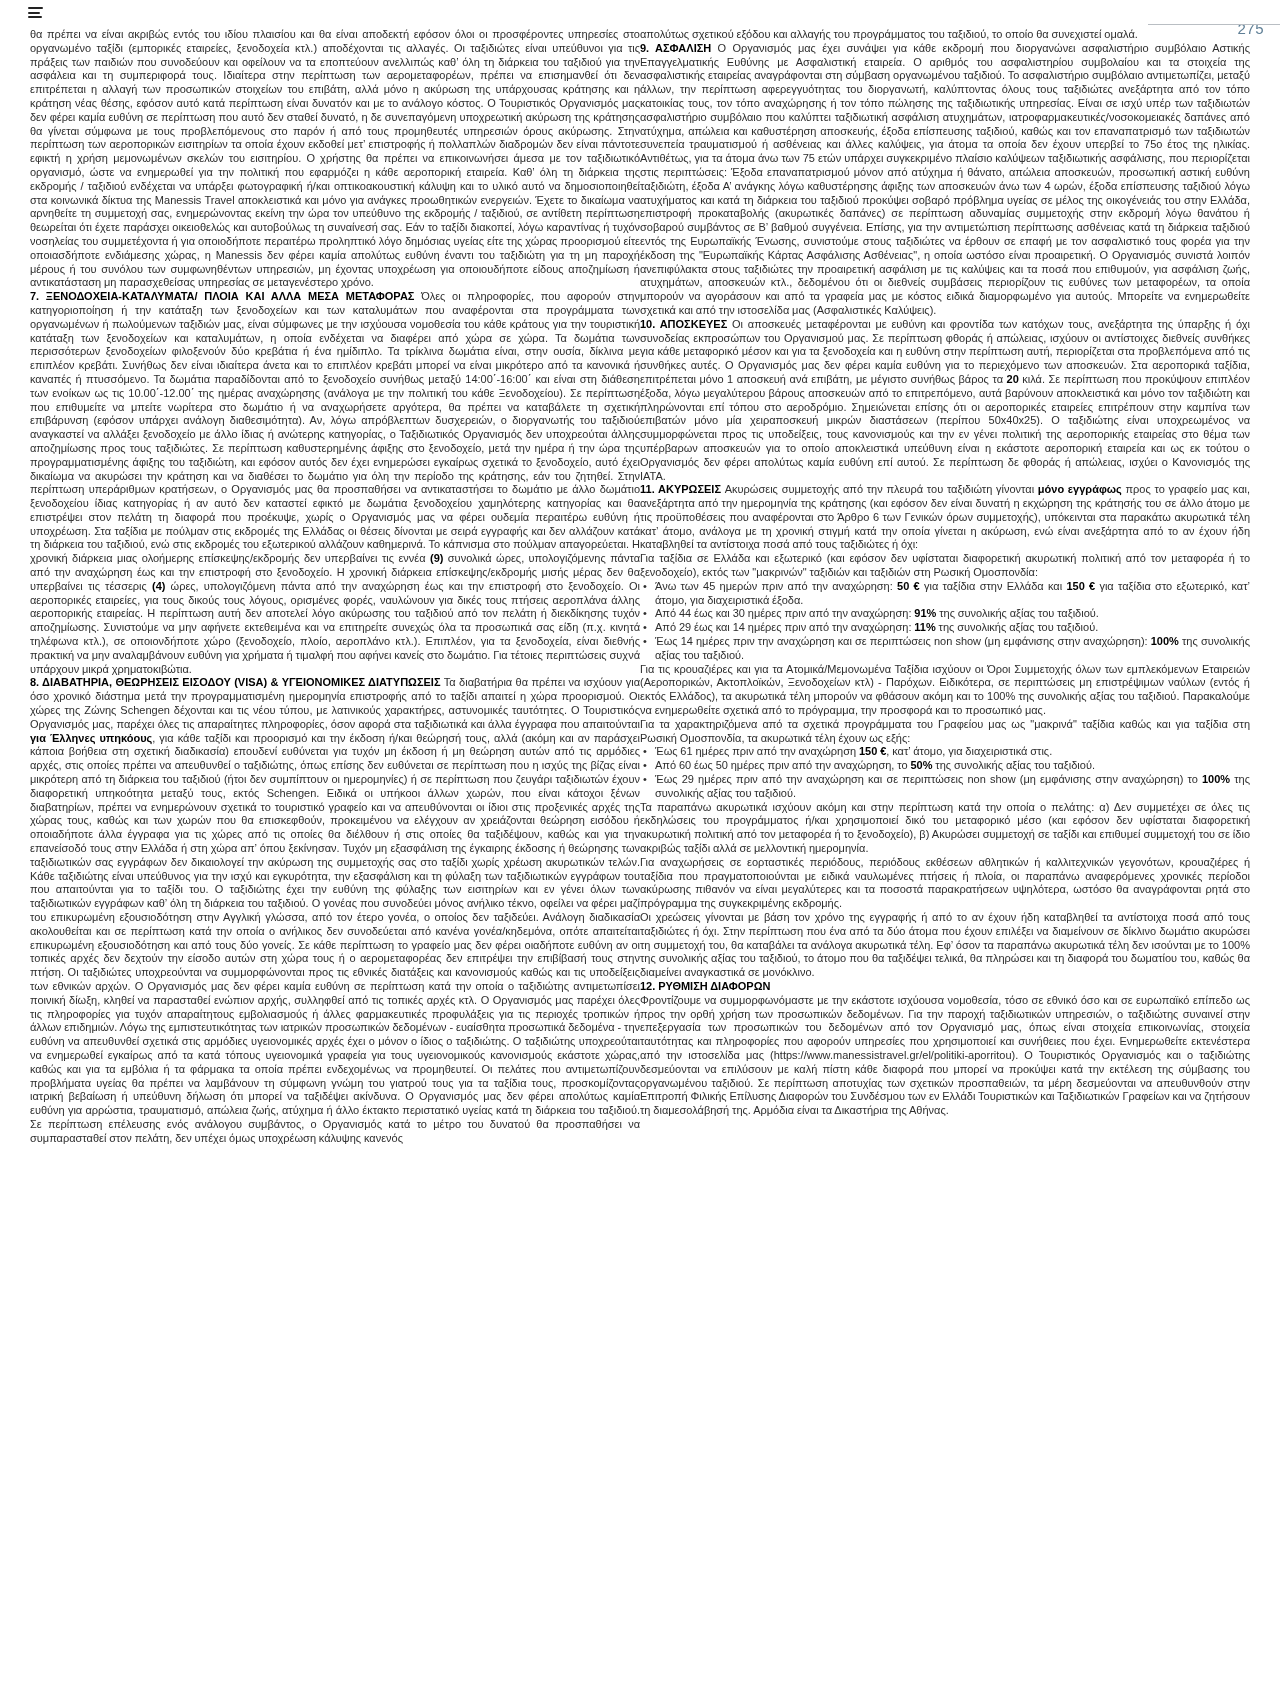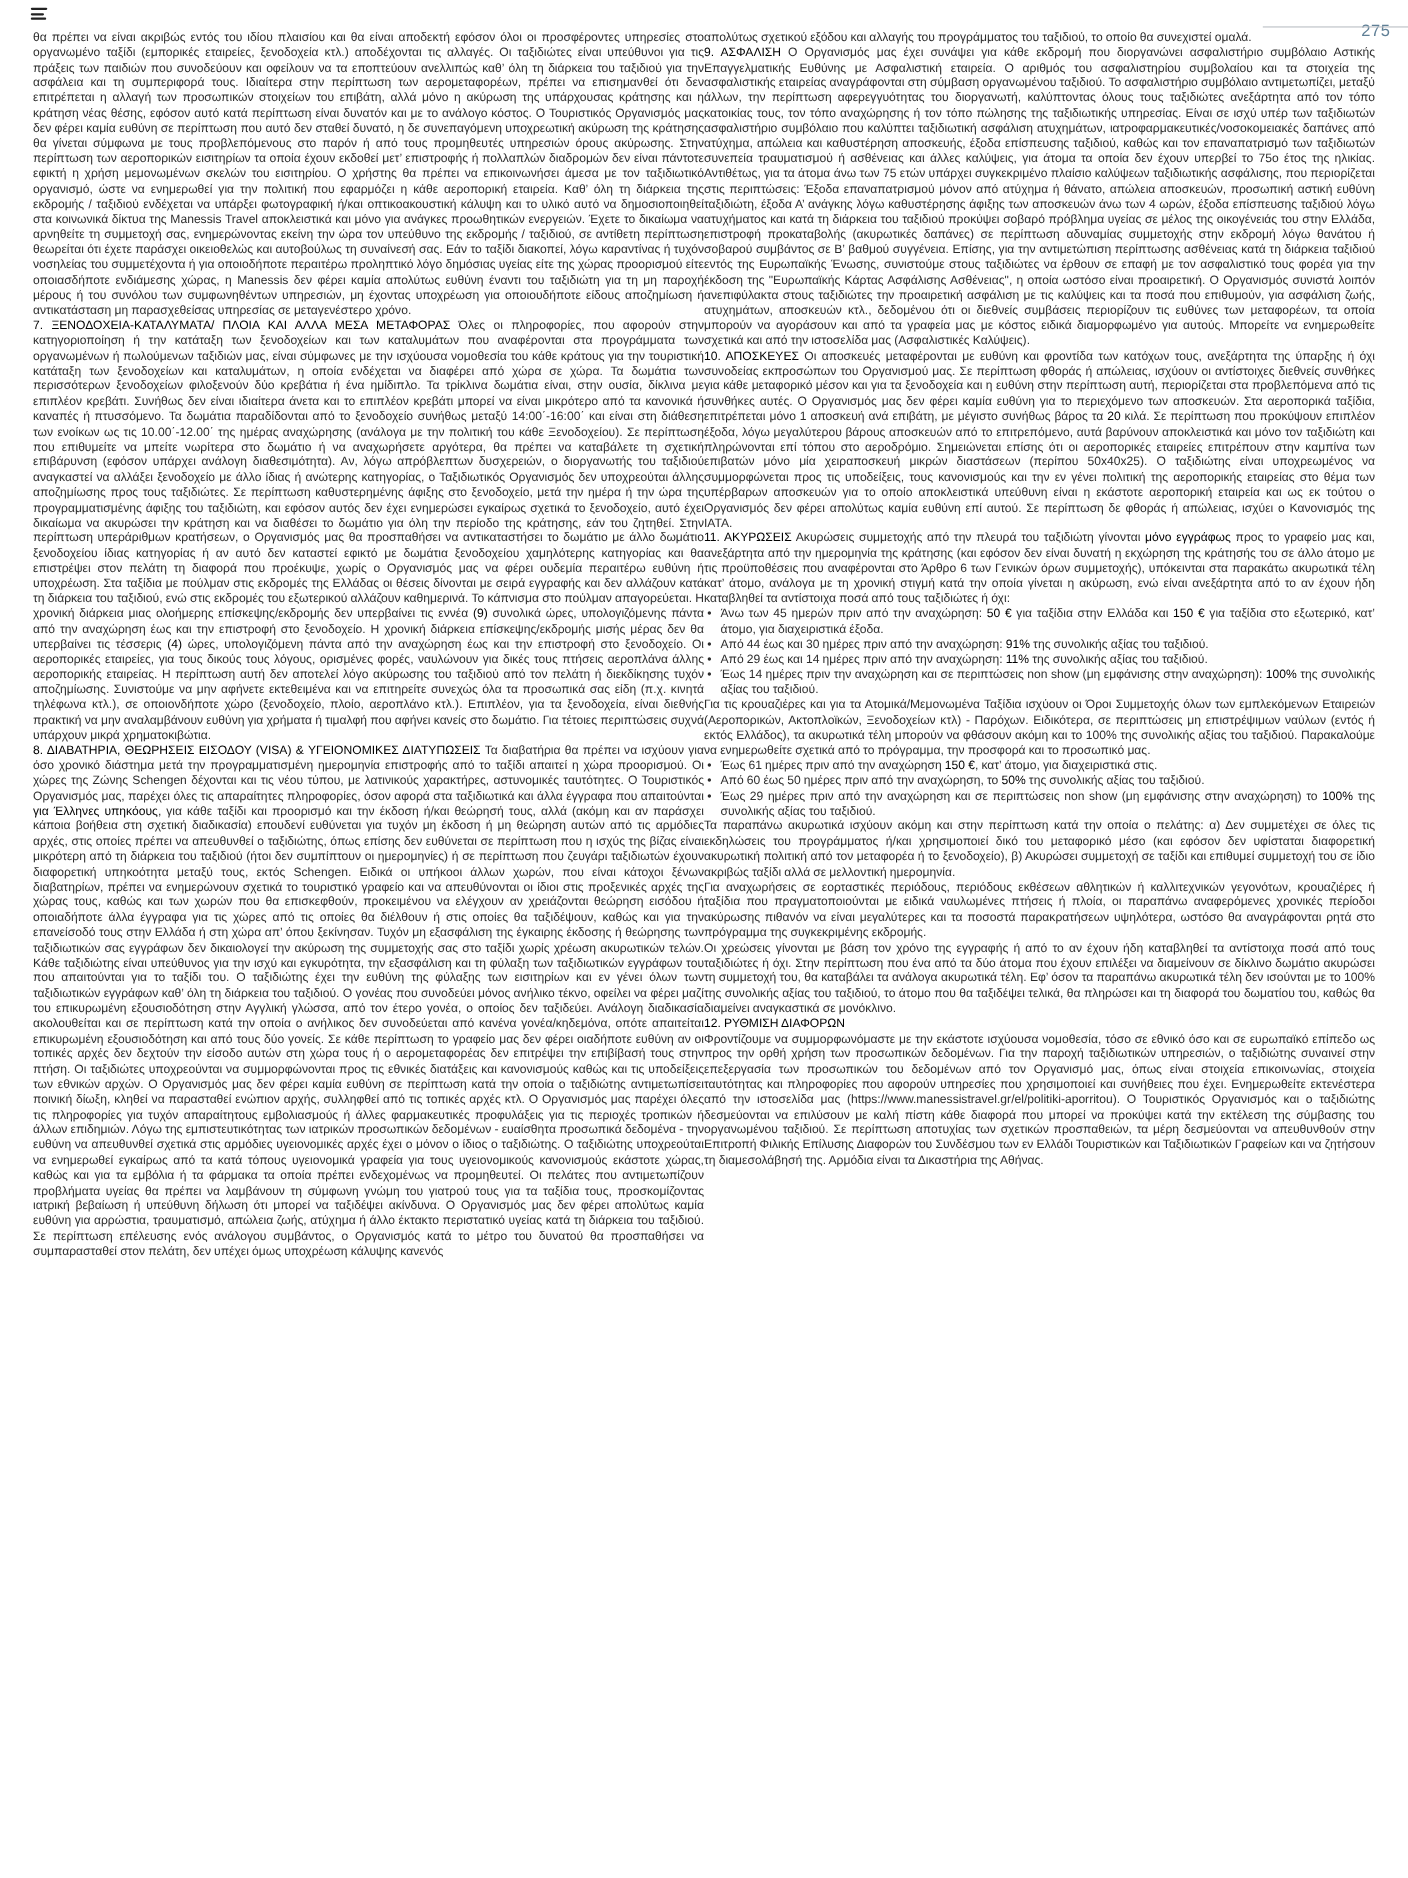--- a/index.html
+++ b/index.html
@@ -35,21 +35,21 @@
   .col {
     flex: 1; min-width: 0;
     font-size: 11px; line-height: 13.8px;
     text-align: justify;
     color: #2d2d2d;
     word-spacing: -0.2px;
   }
   .para { margin: 0; }
   .bullet { position: relative; padding-left: 15px; }
   .bullet .marker { position: absolute; left: 3px; top: 0; }
-  .b { font-weight: 400; color: #000; }
+  .b { font-weight: 700; color: #000; }
 </style>
 </head>
 <body>
 
 <div class="page">
   <div class="menu-icon">
       <i></i>
       <i></i>
       <i></i>
     </div>
@@ -59,25 +59,27 @@
     <div class="col">
         <p class="para"><span class="r">θα πρέπει να είναι ακριβώς εντός του ιδίου πλαισίου και θα είναι αποδεκτή εφόσον όλοι οι προσφέροντες υπηρεσίες στο οργανωμένο ταξίδι (εμπορικές εταιρείες, ξενοδοχεία κτλ.) αποδέχονται τις αλλαγές. Οι ταξιδιώτες είναι υπεύθυνοι για τις πράξεις των παιδιών που συνοδεύουν και οφείλουν να τα εποπτεύουν ανελλιπώς καθ’ όλη τη διάρκεια του ταξιδιού για την ασφάλεια και τη συμπεριφορά τους. Ιδιαίτερα στην περίπτωση των αερομεταφορέων, πρέπει να επισημανθεί ότι δεν επιτρέπεται η αλλαγή των προσωπικών στοιχείων του επιβάτη, αλλά μόνο η ακύρωση της υπάρχουσας κράτησης και η κράτηση νέας θέσης, εφόσον αυτό κατά περίπτωση είναι δυνατόν και με το ανάλογο κόστος. Ο Τουριστικός Οργανισμός μας δεν φέρει καμία ευθύνη σε περίπτωση που αυτό δεν σταθεί δυνατό, η δε συνεπαγόμενη υποχρεωτική ακύρωση της κράτησης θα γίνεται σύμφωνα με τους προβλεπόμενους στο παρόν ή από τους προμηθευτές υπηρεσιών όρους ακύρωσης. Στην περίπτωση των αεροπορικών εισιτηρίων τα οποία έχουν εκδοθεί μετ’ επιστροφής ή πολλαπλών διαδρομών δεν είναι πάντοτε εφικτή η χρήση μεμονωμένων σκελών του εισιτηρίου. Ο χρήστης θα πρέπει να επικοινωνήσει άμεσα με τον ταξιδιωτικό οργανισμό, ώστε να ενημερωθεί για την πολιτική που εφαρμόζει η κάθε αεροπορική εταιρεία. Καθ’ όλη τη διάρκεια της εκδρομής / ταξιδιού ενδέχεται να υπάρξει φωτογραφική ή/και οπτικοακουστική κάλυψη και το υλικό αυτό να δημοσιοποιηθεί στα κοινωνικά δίκτυα της Manessis Travel αποκλειστικά και μόνο για ανάγκες προωθητικών ενεργειών. Έχετε το δικαίωμα να αρνηθείτε τη συμμετοχή σας, ενημερώνοντας εκείνη την ώρα τον υπεύθυνο της εκδρομής / ταξιδιού, σε αντίθετη περίπτωση θεωρείται ότι έχετε παράσχει οικειοθελώς και αυτοβούλως τη συναίνεσή σας. Εάν το ταξίδι διακοπεί, λόγω καραντίνας ή τυχόν νοσηλείας του συμμετέχοντα ή για οποιοδήποτε περαιτέρω προληπτικό λόγο δημόσιας υγείας είτε της χώρας προορισμού είτε οποιασδήποτε ενδιάμεσης χώρας, η Manessis δεν φέρει καμία απολύτως ευθύνη έναντι του ταξιδιώτη για τη μη παροχή μέρους ή του συνόλου των συμφωνηθέντων υπηρεσιών, μη έχοντας υποχρέωση για οποιουδήποτε είδους αποζημίωση ή αντικατάσταση μη παρασχεθείσας υπηρεσίας σε μεταγενέστερο χρόνο.</span></p>
         <p class="para"><span class="b">7. ΞΕΝΟΔΟΧΕΙΑ-ΚΑΤΑΛΥΜΑΤΑ/ ΠΛΟΙΑ ΚΑΙ ΑΛΛΑ ΜΕΣΑ ΜΕΤΑΦΟΡΑΣ </span><span class="r">Όλες οι πληροφορίες, που αφορούν στην κατηγοριοποίηση ή την κατάταξη των ξενοδοχείων και των καταλυμάτων που αναφέρονται στα προγράμματα των οργανωμένων ή πωλούμενων ταξιδιών μας, είναι σύμφωνες με την ισχύουσα νομοθεσία του κάθε κράτους για την τουριστική κατάταξη των ξενοδοχείων και καταλυμάτων, η οποία ενδέχεται να διαφέρει από χώρα σε χώρα. Τα δωμάτια των περισσότερων ξενοδοχείων φιλοξενούν δύο κρεβάτια ή ένα ημίδιπλο. Τα τρίκλινα δωμάτια είναι, στην ουσία, δίκλινα με επιπλέον κρεβάτι. Συνήθως δεν είναι ιδιαίτερα άνετα και το επιπλέον κρεβάτι μπορεί να είναι μικρότερο από τα κανονικά ή καναπές ή πτυσσόμενο. Τα δωμάτια παραδίδονται από το ξενοδοχείο συνήθως μεταξύ 14:00΄-16:00΄ και είναι στη διάθεση των ενοίκων ως τις 10.00΄-12.00΄ της ημέρας αναχώρησης (ανάλογα με την πολιτική του κάθε Ξενοδοχείου). Σε περίπτωση που επιθυμείτε να μπείτε νωρίτερα στο δωμάτιο ή να αναχωρήσετε αργότερα, θα πρέπει να καταβάλετε τη σχετική επιβάρυνση (εφόσον υπάρχει ανάλογη διαθεσιμότητα). Αν, λόγω απρόβλεπτων δυσχερειών, ο διοργανωτής του ταξιδιού αναγκαστεί να αλλάξει ξενοδοχείο με άλλο ίδιας ή ανώτερης κατηγορίας, ο Ταξιδιωτικός Οργανισμός δεν υποχρεούται άλλης αποζημίωσης προς τους ταξιδιώτες. Σε περίπτωση καθυστερημένης άφιξης στο ξενοδοχείο, μετά την ημέρα ή την ώρα της προγραμματισμένης άφιξης του ταξιδιώτη, και εφόσον αυτός δεν έχει ενημερώσει εγκαίρως σχετικά το ξενοδοχείο, αυτό έχει δικαίωμα να ακυρώσει την κράτηση και να διαθέσει το δωμάτιο για όλη την περίοδο της κράτησης, εάν του ζητηθεί. Στην περίπτωση υπεράριθμων κρατήσεων, ο Οργανισμός μας θα προσπαθήσει να αντικαταστήσει το δωμάτιο με άλλο δωμάτιο ξενοδοχείου ίδιας κατηγορίας ή αν αυτό δεν καταστεί εφικτό με δωμάτια ξενοδοχείου χαμηλότερης κατηγορίας και θα επιστρέψει στον πελάτη τη διαφορά που προέκυψε, χωρίς ο Οργανισμός μας να φέρει ουδεμία περαιτέρω ευθύνη ή υποχρέωση. Στα ταξίδια με πούλμαν στις εκδρομές της Ελλάδας οι θέσεις δίνονται με σειρά εγγραφής και δεν αλλάζουν κατά τη διάρκεια του ταξιδιού, ενώ στις εκδρομές του εξωτερικού αλλάζουν καθημερινά. Το κάπνισμα στο πούλμαν απαγορεύεται. Η χρονική διάρκεια μιας ολοήμερης επίσκεψης/εκδρομής δεν υπερβαίνει τις εννέα </span><span class="b">(9)</span><span class="r"> συνολικά ώρες, υπολογιζόμενης πάντα από την αναχώρηση έως και την επιστροφή στο ξενοδοχείο. Η χρονική διάρκεια επίσκεψης/εκδρομής μισής μέρας δεν θα υπερβαίνει τις τέσσερις </span><span class="b">(4)</span><span class="r"> ώρες, υπολογιζόμενη πάντα από την αναχώρηση έως και την επιστροφή στο ξενοδοχείο. Οι αεροπορικές εταιρείες, για τους δικούς τους λόγους, ορισμένες φορές, ναυλώνουν για δικές τους πτήσεις αεροπλάνα άλλης αεροπορικής εταιρείας. Η περίπτωση αυτή δεν αποτελεί λόγο ακύρωσης του ταξιδιού από τον πελάτη ή διεκδίκησης τυχόν αποζημίωσης. Συνιστούμε να μην αφήνετε εκτεθειμένα και να επιτηρείτε συνεχώς όλα τα προσωπικά σας είδη (π.χ. κινητά τηλέφωνα κτλ.), σε οποιονδήποτε χώρο (ξενοδοχείο, πλοίο, αεροπλάνο κτλ.). Επιπλέον, για τα ξενοδοχεία, είναι διεθνής πρακτική να μην αναλαμβάνουν ευθύνη για χρήματα ή τιμαλφή που αφήνει κανείς στο δωμάτιο. Για τέτοιες περιπτώσεις συχνά υπάρχουν μικρά χρηματοκιβώτια.</span></p>
         <p class="para"><span class="b">8. ΔΙΑΒΑΤΗΡΙΑ, ΘΕΩΡΗΣΕΙΣ ΕΙΣΟΔΟΥ (VISA) &amp; ΥΓΕΙΟΝΟΜΙΚΕΣ ΔΙΑΤΥΠΩΣΕΙΣ </span><span class="r">Τα διαβατήρια θα πρέπει να ισχύουν για όσο χρονικό διάστημα μετά την προγραμματισμένη ημερομηνία επιστροφής από το ταξίδι απαιτεί η χώρα προορισμού. Οι χώρες της Ζώνης Schengen δέχονται και τις νέου τύπου, με λατινικούς χαρακτήρες, αστυνομικές ταυτότητες. Ο Τουριστικός Οργανισμός μας, παρέχει όλες τις απαραίτητες πληροφορίες, όσον αφορά στα ταξιδιωτικά και άλλα έγγραφα που απαιτούνται </span><span class="b">για Έλληνες υπηκόους</span><span class="r">, για κάθε ταξίδι και προορισμό και την έκδοση ή/και θεώρησή τους, αλλά (ακόμη και αν παράσχει κάποια βοήθεια στη σχετική διαδικασία) επουδενί ευθύνεται για τυχόν μη έκδοση ή μη θεώρηση αυτών από τις αρμόδιες αρχές, στις οποίες πρέπει να απευθυνθεί ο ταξιδιώτης, όπως επίσης δεν ευθύνεται σε περίπτωση που η ισχύς της βίζας είναι μικρότερη από τη διάρκεια του ταξιδιού (ήτοι δεν συμπίπτουν οι ημερομηνίες) ή σε περίπτωση που ζευγάρι ταξιδιωτών έχουν διαφορετική υπηκοότητα μεταξύ τους, εκτός Schengen. Ειδικά οι υπήκοοι άλλων χωρών, που είναι κάτοχοι ξένων διαβατηρίων, πρέπει να ενημερώνουν σχετικά το τουριστικό γραφείο και να απευθύνονται οι ίδιοι στις προξενικές αρχές της χώρας τους, καθώς και των χωρών που θα επισκεφθούν, προκειμένου να ελέγχουν αν χρειάζονται θεώρηση εισόδου ή οποιαδήποτε άλλα έγγραφα για τις χώρες από τις οποίες θα διέλθουν ή στις οποίες θα ταξιδέψουν, καθώς και για την επανείσοδό τους στην Ελλάδα ή στη χώρα απ’ όπου ξεκίνησαν. Τυχόν μη εξασφάλιση της έγκαιρης έκδοσης ή θεώρησης των ταξιδιωτικών σας εγγράφων δεν δικαιολογεί την ακύρωση της συμμετοχής σας στο ταξίδι χωρίς χρέωση ακυρωτικών τελών. Κάθε ταξιδιώτης είναι υπεύθυνος για την ισχύ και εγκυρότητα, την εξασφάλιση και τη φύλαξη των ταξιδιωτικών εγγράφων του που απαιτούνται για το ταξίδι του. Ο ταξιδιώτης έχει την ευθύνη της φύλαξης των εισιτηρίων και εν γένει όλων των ταξιδιωτικών εγγράφων καθ’ όλη τη διάρκεια του ταξιδιού. Ο γονέας που συνοδεύει μόνος ανήλικο τέκνο, οφείλει να φέρει μαζί του επικυρωμένη εξουσιοδότηση στην Αγγλική γλώσσα, από τον έτερο γονέα, ο οποίος δεν ταξιδεύει. Ανάλογη διαδικασία ακολουθείται και σε περίπτωση κατά την οποία ο ανήλικος δεν συνοδεύεται από κανένα γονέα/κηδεμόνα, οπότε απαιτείται επικυρωμένη εξουσιοδότηση και από τους δύο γονείς. Σε κάθε περίπτωση το γραφείο μας δεν φέρει οιαδήποτε ευθύνη αν οι τοπικές αρχές δεν δεχτούν την είσοδο αυτών στη χώρα τους ή ο αερομεταφορέας δεν επιτρέψει την επιβίβασή τους στην πτήση. Οι ταξιδιώτες υποχρεούνται να συμμορφώνονται προς τις εθνικές διατάξεις και κανονισμούς καθώς και τις υποδείξεις των εθνικών αρχών. Ο Οργανισμός μας δεν φέρει καμία ευθύνη σε περίπτωση κατά την οποία ο ταξιδιώτης αντιμετωπίσει ποινική δίωξη, κληθεί να παρασταθεί ενώπιον αρχής, συλληφθεί από τις τοπικές αρχές κτλ. Ο Οργανισμός μας παρέχει όλες τις πληροφορίες για τυχόν απαραίτητους εμβολιασμούς ή άλλες φαρμακευτικές προφυλάξεις για τις περιοχές τροπικών ή άλλων επιδημιών. Λόγω της εμπιστευτικότητας των ιατρικών προσωπικών δεδομένων - ευαίσθητα προσωπικά δεδομένα - την ευθύνη να απευθυνθεί σχετικά στις αρμόδιες υγειονομικές αρχές έχει ο μόνον ο ίδιος ο ταξιδιώτης. Ο ταξιδιώτης υποχρεούται να ενημερωθεί εγκαίρως από τα κατά τόπους υγειονομικά γραφεία για τους υγειονομικούς κανονισμούς εκάστοτε χώρας, καθώς και για τα εμβόλια ή τα φάρμακα τα οποία πρέπει ενδεχομένως να προμηθευτεί. Οι πελάτες που αντιμετωπίζουν προβλήματα υγείας θα πρέπει να λαμβάνουν τη σύμφωνη γνώμη του γιατρού τους για τα ταξίδια τους, προσκομίζοντας ιατρική βεβαίωση ή υπεύθυνη δήλωση ότι μπορεί να ταξιδέψει ακίνδυνα. Ο Οργανισμός μας δεν φέρει απολύτως καμία ευθύνη για αρρώστια, τραυματισμό, απώλεια ζωής, ατύχημα ή άλλο έκτακτο περιστατικό υγείας κατά τη διάρκεια του ταξιδιού. Σε περίπτωση επέλευσης ενός ανάλογου συμβάντος, ο Οργανισμός κατά το μέτρο του δυνατού θα προσπαθήσει να συμπαρασταθεί στον πελάτη, δεν υπέχει όμως υποχρέωση κάλυψης κανενός</span></p>
       </div>
     <div class="col">
         <p class="para"><span class="r">απολύτως σχετικού εξόδου και αλλαγής του προγράμματος του ταξιδιού, το οποίο θα συνεχιστεί ομαλά.</span></p>
         <p class="para"><span class="b">9. ΑΣΦΑΛΙΣΗ </span><span class="r">Ο Οργανισμός μας έχει συνάψει για κάθε εκδρομή που διοργανώνει ασφαλιστήριο συμβόλαιο Αστικής Επαγγελματικής Ευθύνης με Ασφαλιστική εταιρεία. Ο αριθμός του ασφαλιστηρίου συμβολαίου και τα στοιχεία της ασφαλιστικής εταιρείας αναγράφονται στη σύμβαση οργανωμένου ταξιδιού. Το ασφαλιστήριο συμβόλαιο αντιμετωπίζει, μεταξύ άλλων, την περίπτωση αφερεγγυότητας του διοργανωτή, καλύπτοντας όλους τους ταξιδιώτες ανεξάρτητα από τον τόπο κατοικίας τους, τον τόπο αναχώρησης ή τον τόπο πώλησης της ταξιδιωτικής υπηρεσίας. Είναι σε ισχύ υπέρ των ταξιδιωτών ασφαλιστήριο συμβόλαιο που καλύπτει ταξιδιωτική ασφάλιση ατυχημάτων, ιατροφαρμακευτικές/νοσοκομειακές δαπάνες από ατύχημα, απώλεια και καθυστέρηση αποσκευής, έξοδα επίσπευσης ταξιδιού, καθώς και τον επαναπατρισμό των ταξιδιωτών συνεπεία τραυματισμού ή ασθένειας και άλλες καλύψεις, για άτομα τα οποία δεν έχουν υπερβεί το 75ο έτος της ηλικίας. Αντιθέτως, για τα άτομα άνω των 75 ετών υπάρχει συγκεκριμένο πλαίσιο καλύψεων ταξιδιωτικής ασφάλισης, που περιορίζεται στις περιπτώσεις: Έξοδα επαναπατρισμού μόνον από ατύχημα ή θάνατο, απώλεια αποσκευών, προσωπική αστική ευθύνη ταξιδιώτη, έξοδα Α’ ανάγκης λόγω καθυστέρησης άφιξης των αποσκευών άνω των 4 ωρών, έξοδα επίσπευσης ταξιδιού λόγω ατυχήματος και κατά τη διάρκεια του ταξιδιού προκύψει σοβαρό πρόβλημα υγείας σε μέλος της οικογένειάς του στην Ελλάδα, επιστροφή προκαταβολής (ακυρωτικές δαπάνες) σε περίπτωση αδυναμίας συμμετοχής στην εκδρομή λόγω θανάτου ή σοβαρού συμβάντος σε Β’ βαθμού συγγένεια. Επίσης, για την αντιμετώπιση περίπτωσης ασθένειας κατά τη διάρκεια ταξιδιού εντός της Ευρωπαϊκής Ένωσης, συνιστούμε στους ταξιδιώτες να έρθουν σε επαφή με τον ασφαλιστικό τους φορέα για την έκδοση της "Ευρωπαϊκής Κάρτας Ασφάλισης Ασθένειας", η οποία ωστόσο είναι προαιρετική. Ο Οργανισμός συνιστά λοιπόν ανεπιφύλακτα στους ταξιδιώτες την προαιρετική ασφάλιση με τις καλύψεις και τα ποσά που επιθυμούν, για ασφάλιση ζωής, ατυχημάτων, αποσκευών κτλ., δεδομένου ότι οι διεθνείς συμβάσεις περιορίζουν τις ευθύνες των μεταφορέων, τα οποία μπορούν να αγοράσουν και από τα γραφεία μας με κόστος ειδικά διαμορφωμένο για αυτούς. Μπορείτε να ενημερωθείτε σχετικά και από την ιστοσελίδα μας (Ασφαλιστικές Καλύψεις).</span></p>
         <p class="para"><span class="b">10. ΑΠΟΣΚΕΥΕΣ </span><span class="r">Οι αποσκευές μεταφέρονται με ευθύνη και φροντίδα των κατόχων τους, ανεξάρτητα της ύπαρξης ή όχι συνοδείας εκπροσώπων του Οργανισμού μας. Σε περίπτωση φθοράς ή απώλειας, ισχύουν οι αντίστοιχες διεθνείς συνθήκες για κάθε μεταφορικό μέσον και για τα ξενοδοχεία και η ευθύνη στην περίπτωση αυτή, περιορίζεται στα προβλεπόμενα από τις συνθήκες αυτές. Ο Οργανισμός μας δεν φέρει καμία ευθύνη για το περιεχόμενο των αποσκευών. Στα αεροπορικά ταξίδια, επιτρέπεται μόνο 1 αποσκευή ανά επιβάτη, με μέγιστο συνήθως βάρος τα </span><span class="b">20</span><span class="r"> κιλά. Σε περίπτωση που προκύψουν επιπλέον έξοδα, λόγω μεγαλύτερου βάρους αποσκευών από το επιτρεπόμενο, αυτά βαρύνουν αποκλειστικά και μόνο τον ταξιδιώτη και πληρώνονται επί τόπου στο αεροδρόμιο. Σημειώνεται επίσης ότι οι αεροπορικές εταιρείες επιτρέπουν στην καμπίνα των επιβατών μόνο μία χειραποσκευή μικρών διαστάσεων (περίπου 50x40x25). Ο ταξιδιώτης είναι υποχρεωμένος να συμμορφώνεται προς τις υποδείξεις, τους κανονισμούς και την εν γένει πολιτική της αεροπορικής εταιρείας στο θέμα των υπέρβαρων αποσκευών για το οποίο αποκλειστικά υπεύθυνη είναι η εκάστοτε αεροπορική εταιρεία και ως εκ τούτου ο Οργανισμός δεν φέρει απολύτως καμία ευθύνη επί αυτού. Σε περίπτωση δε φθοράς ή απώλειας, ισχύει ο Κανονισμός της IATA.</span></p>
         <p class="para"><span class="b">11. ΑΚΥΡΩΣΕΙΣ </span><span class="r">Ακυρώσεις συμμετοχής από την πλευρά του ταξιδιώτη γίνονται </span><span class="b">μόνο εγγράφως</span><span class="r"> προς το γραφείο μας και, ανεξάρτητα από την ημερομηνία της κράτησης (και εφόσον δεν είναι δυνατή η εκχώρηση της κράτησής του σε άλλο άτομο με τις προϋποθέσεις που αναφέρονται στο Άρθρο 6 των Γενικών όρων συμμετοχής), υπόκεινται στα παρακάτω ακυρωτικά τέλη κατ’ άτομο, ανάλογα με τη χρονική στιγμή κατά την οποία γίνεται η ακύρωση, ενώ είναι ανεξάρτητα από το αν έχουν ήδη καταβληθεί τα αντίστοιχα ποσά από τους ταξιδιώτες ή όχι:</span></p>
+        <p class="para"><span class="r">Για ταξίδια σε Ελλάδα και εξωτερικό (και εφόσον δεν υφίσταται διαφορετική ακυρωτική πολιτική από τον μεταφορέα ή το ξενοδοχείο), εκτός των "μακρινών" ταξιδιών και ταξιδιών στη Ρωσική Ομοσπονδία:</span></p>
         <div class="bullet"><span class="marker">•</span><span class="r">Άνω των 45 ημερών πριν από την αναχώρηση: </span><span class="b">50 €</span><span class="r"> για ταξίδια στην Ελλάδα και </span><span class="b">150 €</span><span class="r"> για ταξίδια στο εξωτερικό, κατ’ άτομο, για διαχειριστικά έξοδα.</span></div>
         <div class="bullet"><span class="marker">•</span><span class="r">Από 44 έως και 30 ημέρες πριν από την αναχώρηση: </span><span class="b">91%</span><span class="r"> της συνολικής αξίας του ταξιδιού.</span></div>
         <div class="bullet"><span class="marker">•</span><span class="r">Από 29 έως και 14 ημέρες πριν από την αναχώρηση: </span><span class="b">11%</span><span class="r"> της συνολικής αξίας του ταξιδιού.</span></div>
         <div class="bullet"><span class="marker">•</span><span class="r">Έως 14 ημέρες πριν την αναχώρηση και σε περιπτώσεις non show (μη εμφάνισης στην αναχώρηση): </span><span class="b">100%</span><span class="r"> της συνολικής αξίας του ταξιδιού.</span></div>
         <p class="para"><span class="r">Για τις κρουαζιέρες και για τα Ατομικά/Μεμονωμένα Ταξίδια ισχύουν οι Όροι Συμμετοχής όλων των εμπλεκόμενων Εταιρειών (Αεροπορικών, Ακτοπλοϊκών, Ξενοδοχείων κτλ) - Παρόχων. Ειδικότερα, σε περιπτώσεις μη επιστρέψιμων ναύλων (εντός ή εκτός Ελλάδος), τα ακυρωτικά τέλη μπορούν να φθάσουν ακόμη και το 100% της συνολικής αξίας του ταξιδιού. Παρακαλούμε να ενημερωθείτε σχετικά από το πρόγραμμα, την προσφορά και το προσωπικό μας.</span></p>
+        <p class="para"><span class="r">Για τα χαρακτηριζόμενα από τα σχετικά προγράμματα του Γραφείου μας ως "μακρινά" ταξίδια καθώς και για ταξίδια στη Ρωσική Ομοσπονδία, τα ακυρωτικά τέλη έχουν ως εξής:</span></p>
         <div class="bullet"><span class="marker">•</span><span class="r">Έως 61 ημέρες πριν από την αναχώρηση </span><span class="b">150 €</span><span class="r">, κατ’ άτομο, για διαχειριστικά στις.</span></div>
         <div class="bullet"><span class="marker">•</span><span class="r">Από 60 έως 50 ημέρες πριν από την αναχώρηση, το </span><span class="b">50%</span><span class="r"> της συνολικής αξίας του ταξιδιού.</span></div>
         <div class="bullet"><span class="marker">•</span><span class="r">Έως 29 ημέρες πριν από την αναχώρηση και σε περιπτώσεις non show (μη εμφάνισης στην αναχώρηση) το </span><span class="b">100%</span><span class="r"> της συνολικής αξίας του ταξιδιού.</span></div>
         <p class="para"><span class="r">Τα παραπάνω ακυρωτικά ισχύουν ακόμη και στην περίπτωση κατά την οποία ο πελάτης: α) Δεν συμμετέχει σε όλες τις εκδηλώσεις του προγράμματος ή/και χρησιμοποιεί δικό του μεταφορικό μέσο (και εφόσον δεν υφίσταται διαφορετική ακυρωτική πολιτική από τον μεταφορέα ή το ξενοδοχείο), β) Ακυρώσει συμμετοχή σε ταξίδι και επιθυμεί συμμετοχή του σε ίδιο ακριβώς ταξίδι αλλά σε μελλοντική ημερομηνία.</span></p>
         <p class="para"><span class="r">Για αναχωρήσεις σε εορταστικές περιόδους, περιόδους εκθέσεων αθλητικών ή καλλιτεχνικών γεγονότων, κρουαζιέρες ή ταξίδια που πραγματοποιούνται με ειδικά ναυλωμένες πτήσεις ή πλοία, οι παραπάνω αναφερόμενες χρονικές περίοδοι ακύρωσης πιθανόν να είναι μεγαλύτερες και τα ποσοστά παρακρατήσεων υψηλότερα, ωστόσο θα αναγράφονται ρητά στο πρόγραμμα της συγκεκριμένης εκδρομής.</span></p>
         <p class="para"><span class="r">Οι χρεώσεις γίνονται με βάση τον χρόνο της εγγραφής ή από το αν έχουν ήδη καταβληθεί τα αντίστοιχα ποσά από τους ταξιδιώτες ή όχι. Στην περίπτωση που ένα από τα δύο άτομα που έχουν επιλέξει να διαμείνουν σε δίκλινο δωμάτιο ακυρώσει τη συμμετοχή του, θα καταβάλει τα ανάλογα ακυρωτικά τέλη. Εφ’ όσον τα παραπάνω ακυρωτικά τέλη δεν ισούνται με το 100% της συνολικής αξίας του ταξιδιού, το άτομο που θα ταξιδέψει τελικά, θα πληρώσει και τη διαφορά του δωματίου του, καθώς θα διαμείνει αναγκαστικά σε μονόκλινο.</span></p>
         <p class="para"><span class="b">12. ΡΥΘΜΙΣΗ ΔΙΑΦΟΡΩΝ</span></p>
         <p class="para"><span class="r">Φροντίζουμε να συμμορφωνόμαστε με την εκάστοτε ισχύουσα νομοθεσία, τόσο σε εθνικό όσο και σε ευρωπαϊκό επίπεδο ως προς την ορθή χρήση των προσωπικών δεδομένων. Για την παροχή ταξιδιωτικών υπηρεσιών, ο ταξιδιώτης συναινεί στην επεξεργασία των προσωπικών του δεδομένων από τον Οργανισμό μας, όπως είναι στοιχεία επικοινωνίας, στοιχεία ταυτότητας και πληροφορίες που αφορούν υπηρεσίες που χρησιμοποιεί και συνήθειες που έχει. Ενημερωθείτε εκτενέστερα από την ιστοσελίδα μας (https://www.manessistravel.gr/el/politiki-aporritou). Ο Τουριστικός Οργανισμός και ο ταξιδιώτης δεσμεύονται να επιλύσουν με καλή πίστη κάθε διαφορά που μπορεί να προκύψει κατά την εκτέλεση της σύμβασης του οργανωμένου ταξιδιού. Σε περίπτωση αποτυχίας των σχετικών προσπαθειών, τα μέρη δεσμεύονται να απευθυνθούν στην Επιτροπή Φιλικής Επίλυσης Διαφορών του Συνδέσμου των εν Ελλάδι Τουριστικών και Ταξιδιωτικών Γραφείων και να ζητήσουν τη διαμεσολάβησή της. Αρμόδια είναι τα Δικαστήρια της Αθήνας.</span></p>
       </div>
   </div>

